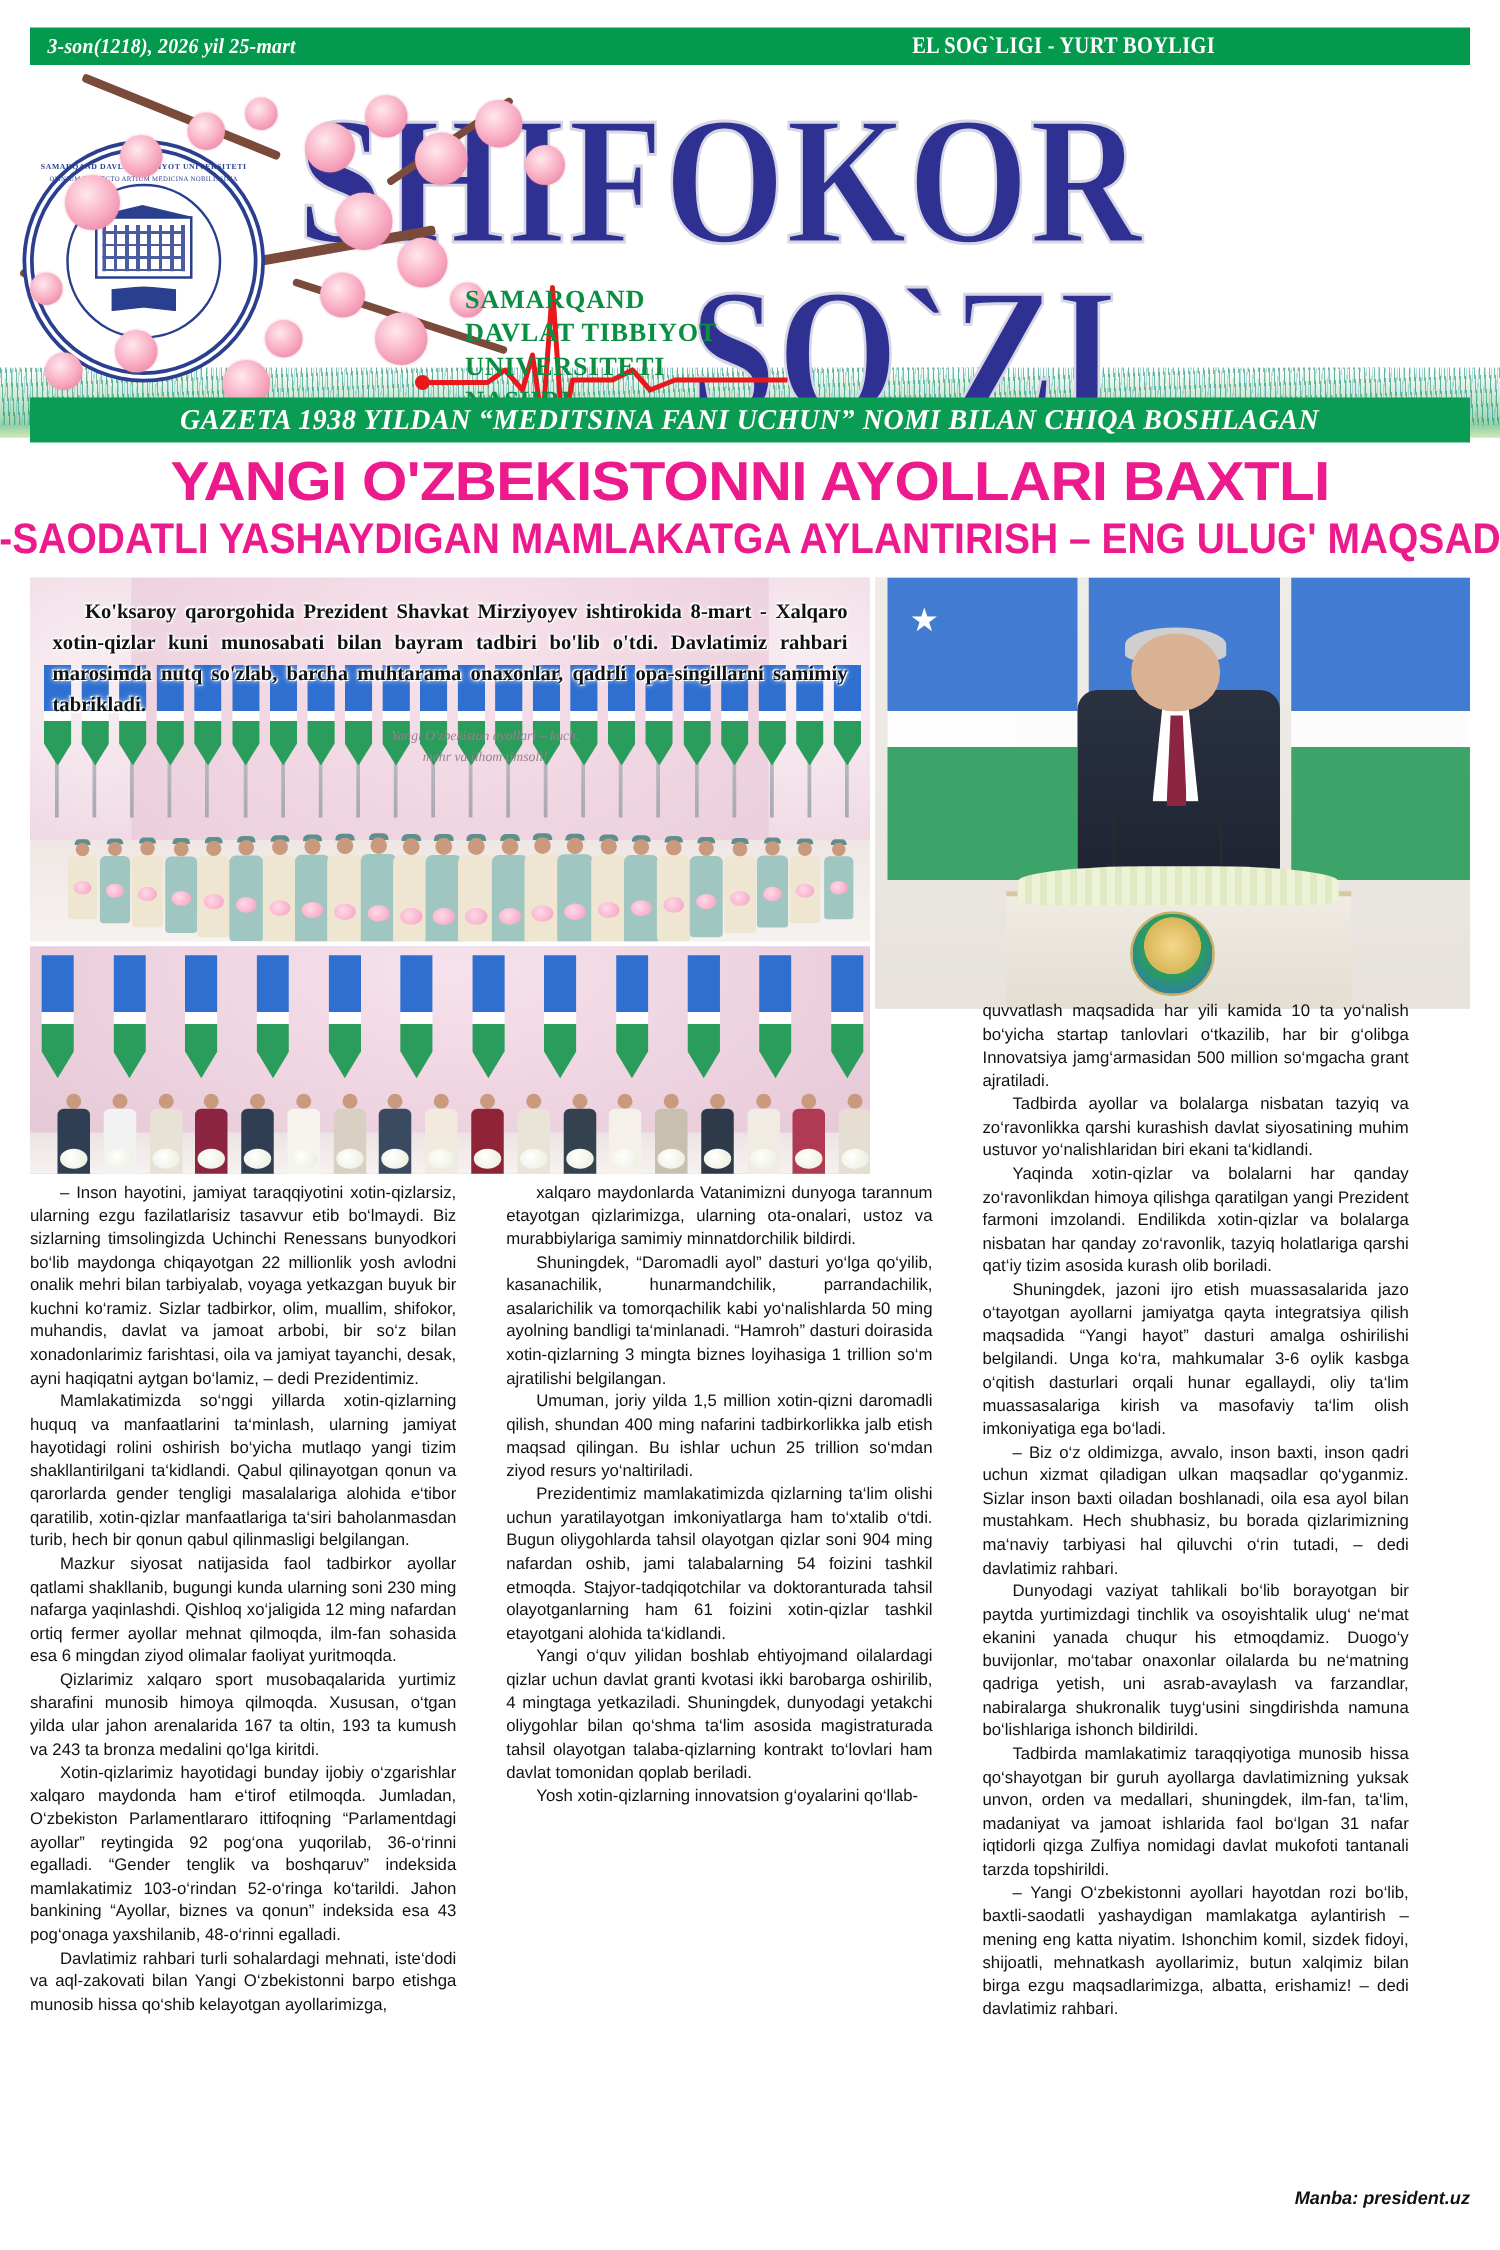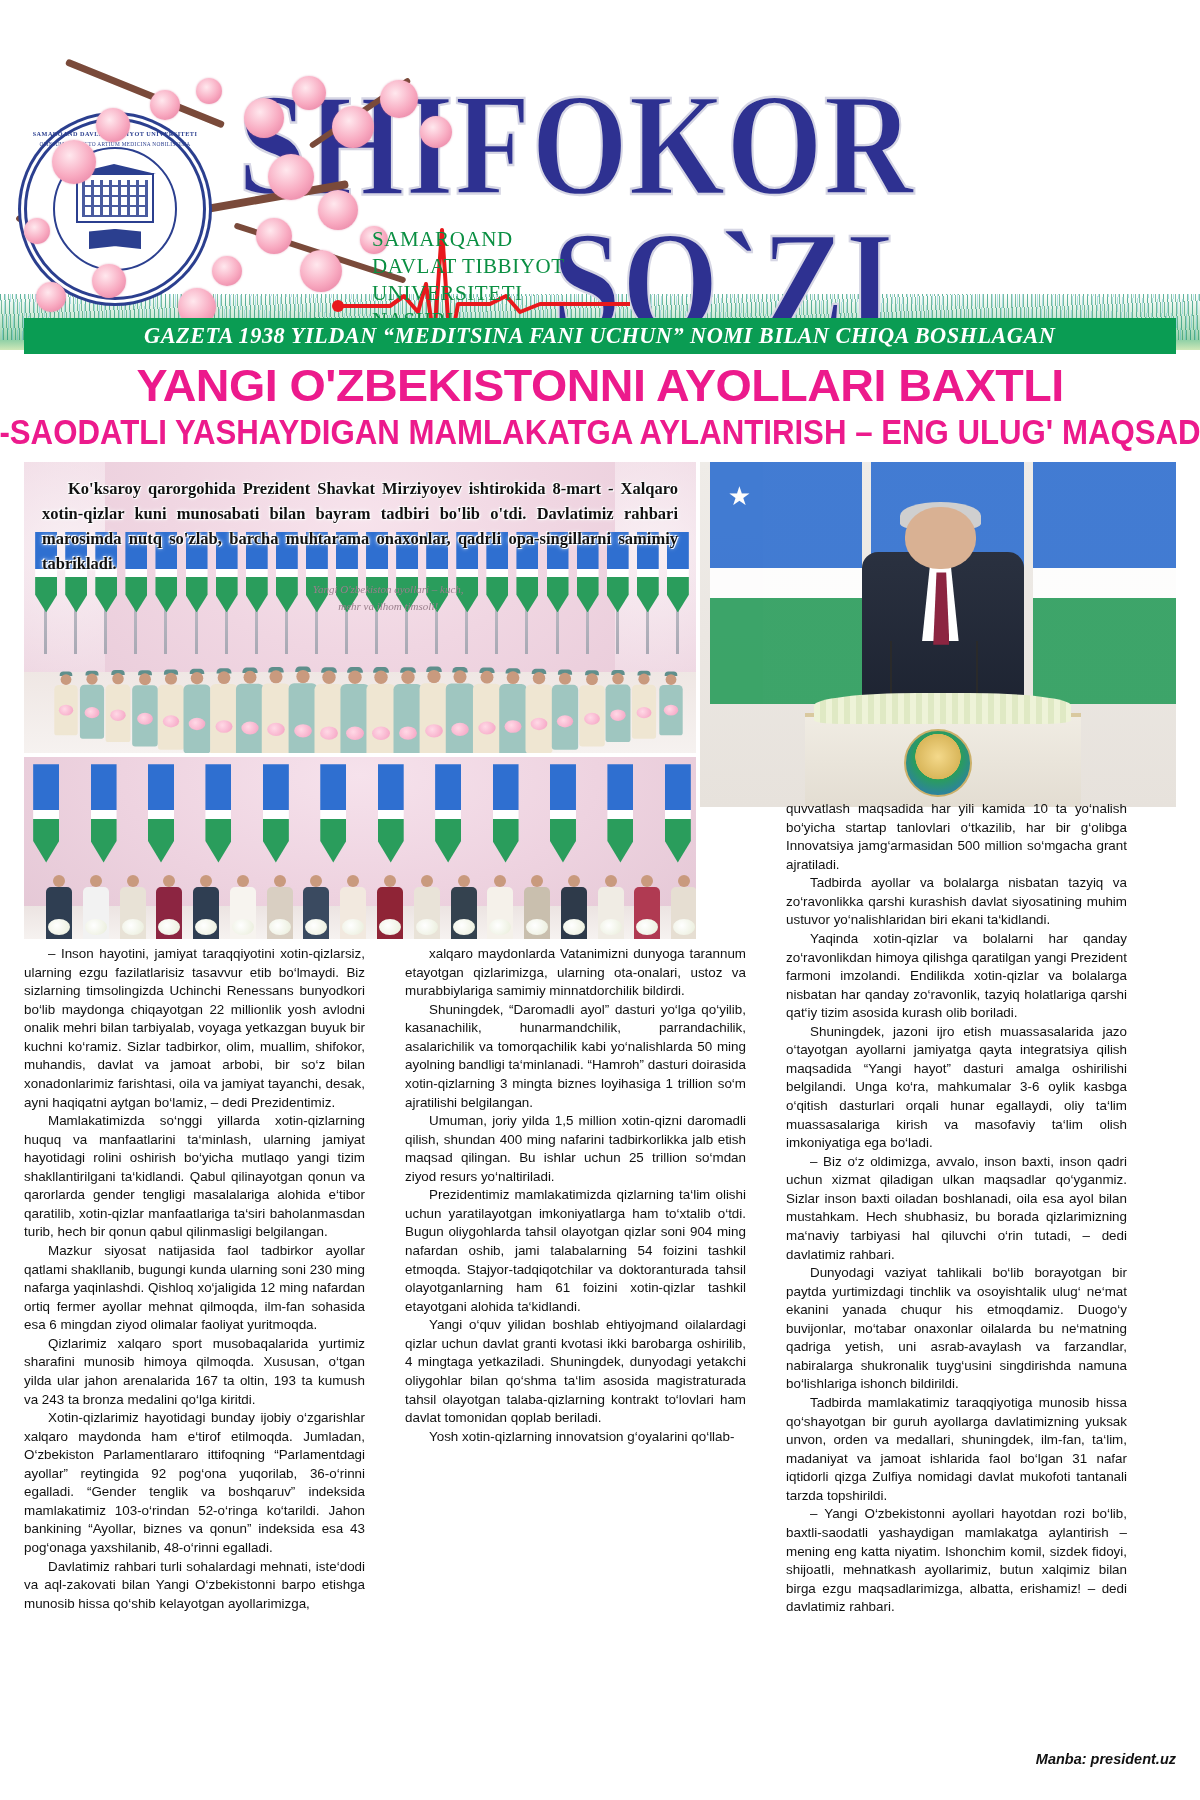--- a/index.html
+++ b/index.html
@@ -126,21 +126,21 @@
     font-family:"Liberation Serif",serif;
     font-weight:bold;font-size:124px;line-height:1;
     color:#2e3191;
     letter-spacing:1px;
     -webkit-text-stroke:2px #d6d6e4;
     transform:scaleY(1.18);transform-origin:left top;
     white-space:nowrap;z-index:3;
   }
   .sub-pub{
     position:absolute;left:372px;top:176px;
-    font-family:"Liberation Serif",serif;font-weight:normal;
+    font-family:"Liberation Serif",serif;font-weight:bold;
     font-size:21px;line-height:1.28;color:#0a8f42;
     letter-spacing:.6px;z-index:5;
   }
   .ecg{
     position:absolute;left:330px;top:150px;width:300px;height:150px;z-index:4;
   }
 
   
   .foundedbar{
     position:absolute;left:24px;top:318px;width:1152px;height:36px;
@@ -304,20 +304,24 @@
     position:absolute;right:0;top:806px;
     font-family:"Liberation Sans",sans-serif;font-style:italic;font-weight:bold;
     font-size:14.5px;color:#111;
   }
 </style>
 </head>
 <body>
 
 <div class="page">
 
+  <div class="topbar">
+    <div class="issue-line">3-son(1218), 2026 yil 25-mart</div>
+    <div class="slogan">EL SOG`LIGI - YURT BOYLIGI</div>
+  </div>
 
   <div class="masthead">
 
     <div class="branch" style="left:60px;top:40px;width:170px;height:7px;transform:rotate(22deg);"></div>
     <div class="branch" style="left:120px;top:150px;width:230px;height:8px;transform:rotate(-10deg);"></div>
     <div class="branch" style="left:230px;top:200px;width:180px;height:6px;transform:rotate(18deg);"></div>
     <div class="branch" style="left:300px;top:60px;width:120px;height:6px;transform:rotate(-34deg);"></div>
     <div class="branch" style="left:10px;top:190px;width:110px;height:6px;transform:rotate(28deg);"></div>
 
     <div class="blossom" style="left:52px;top:90px;width:44px;height:44px;"></div>

